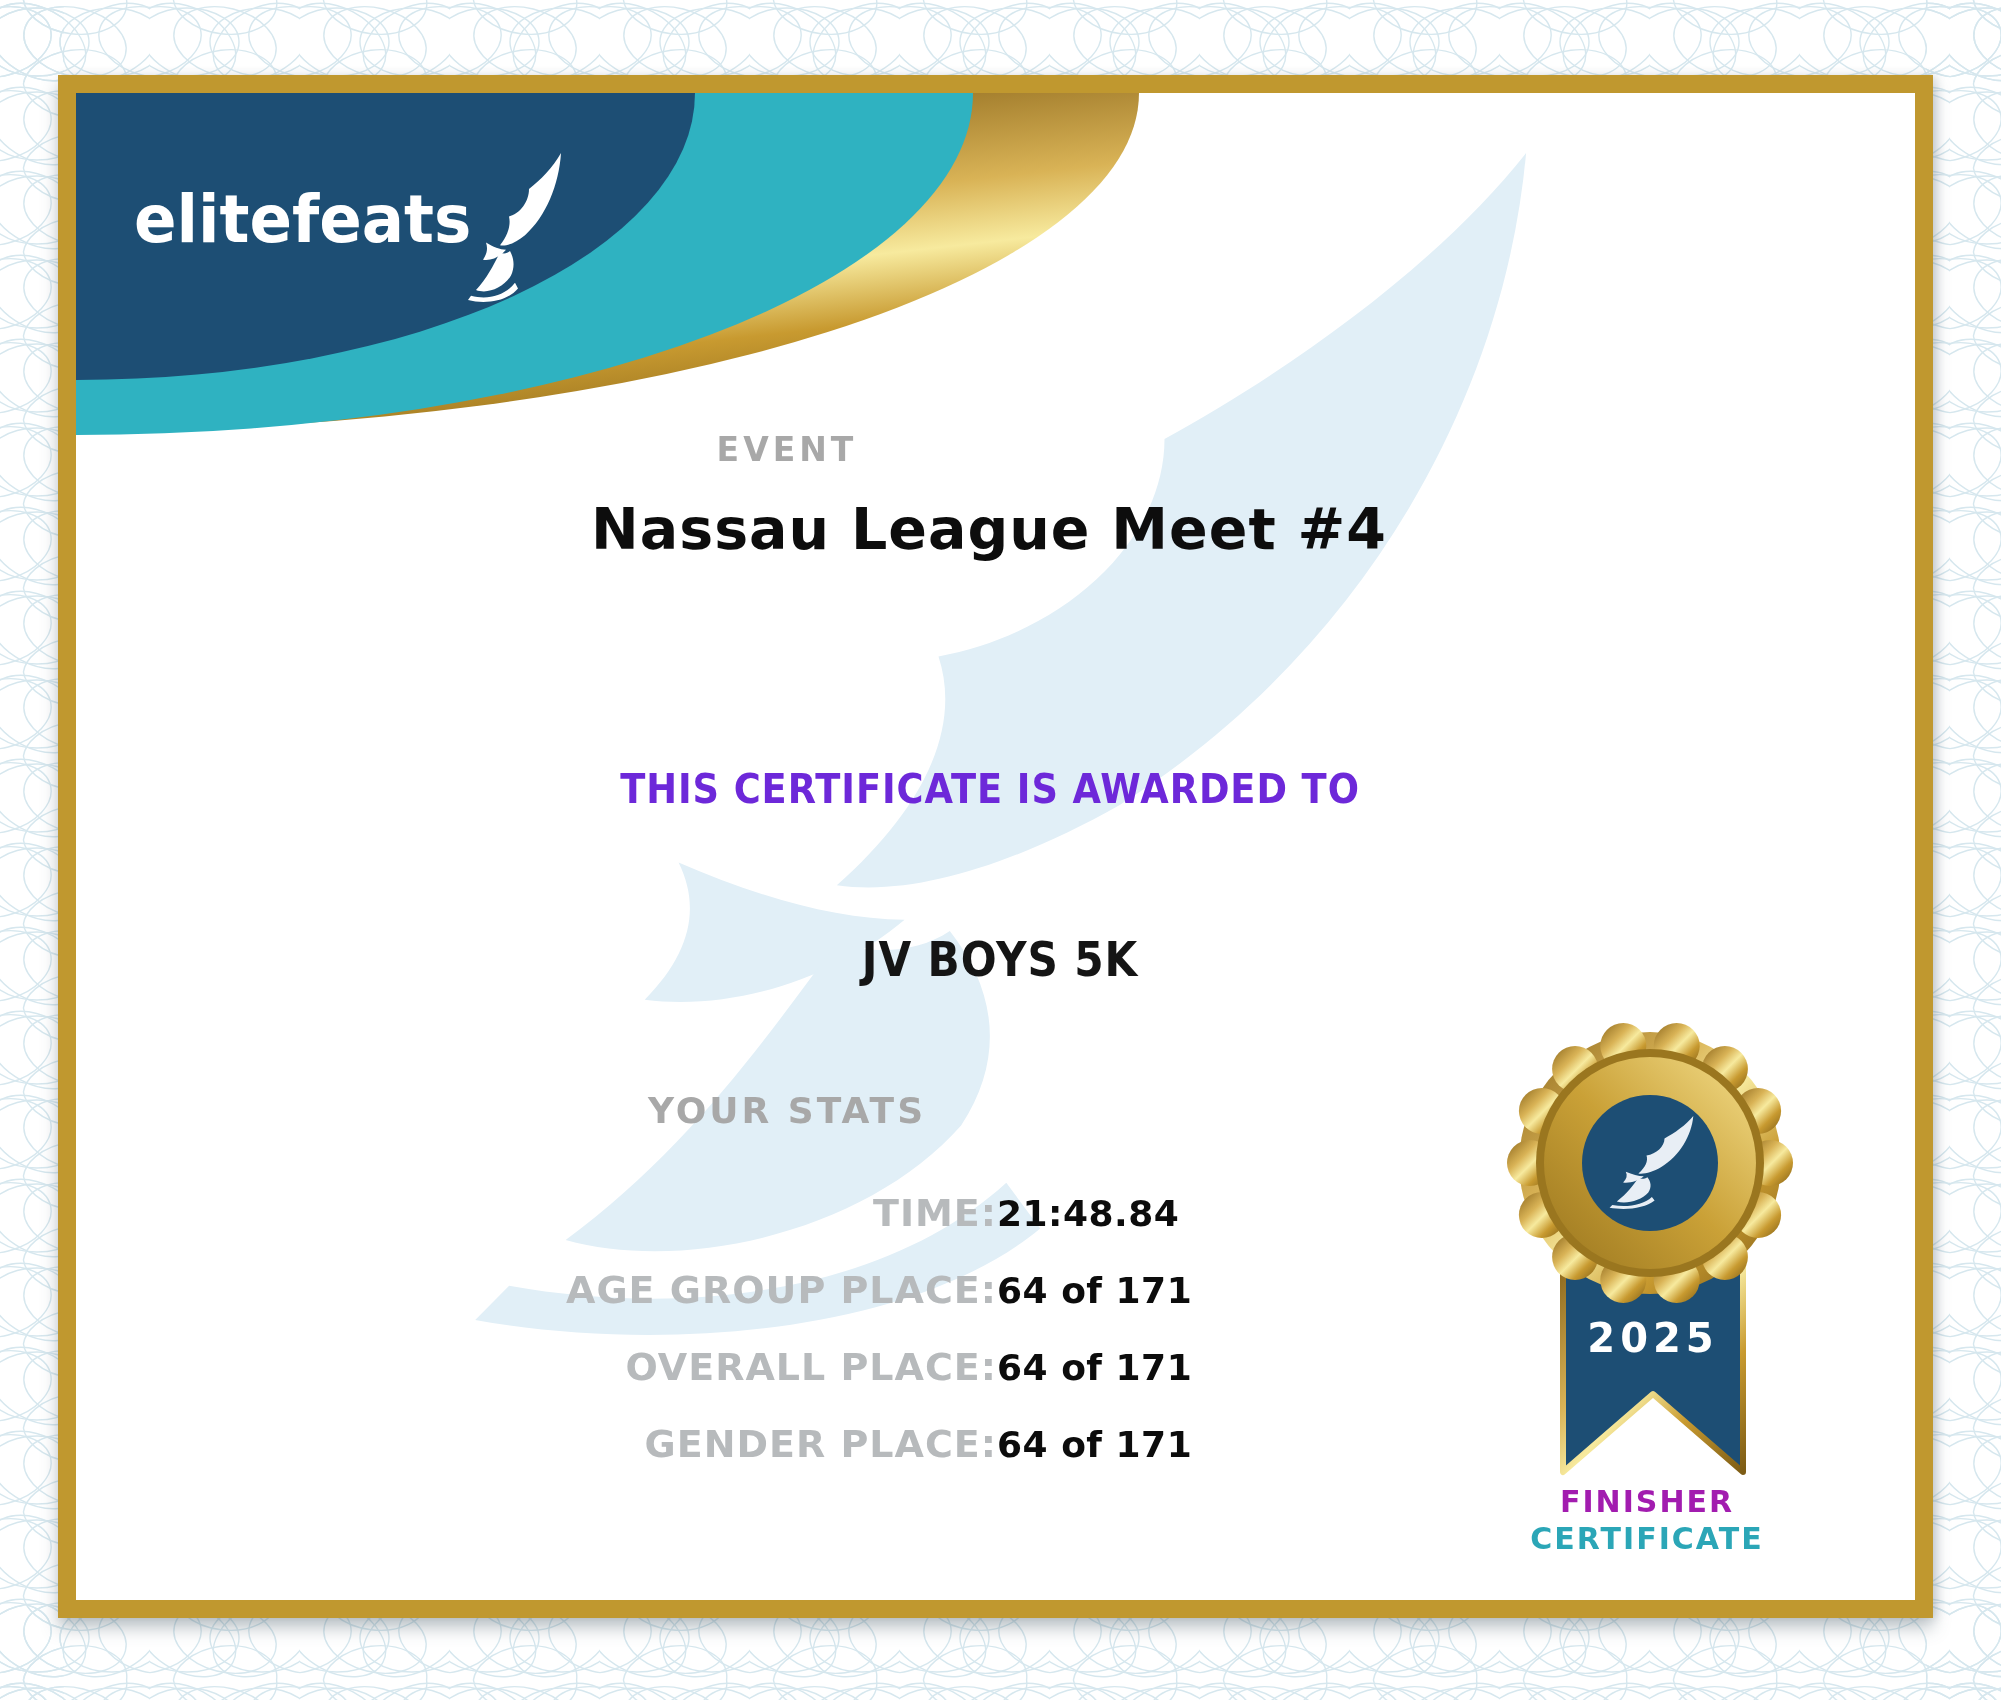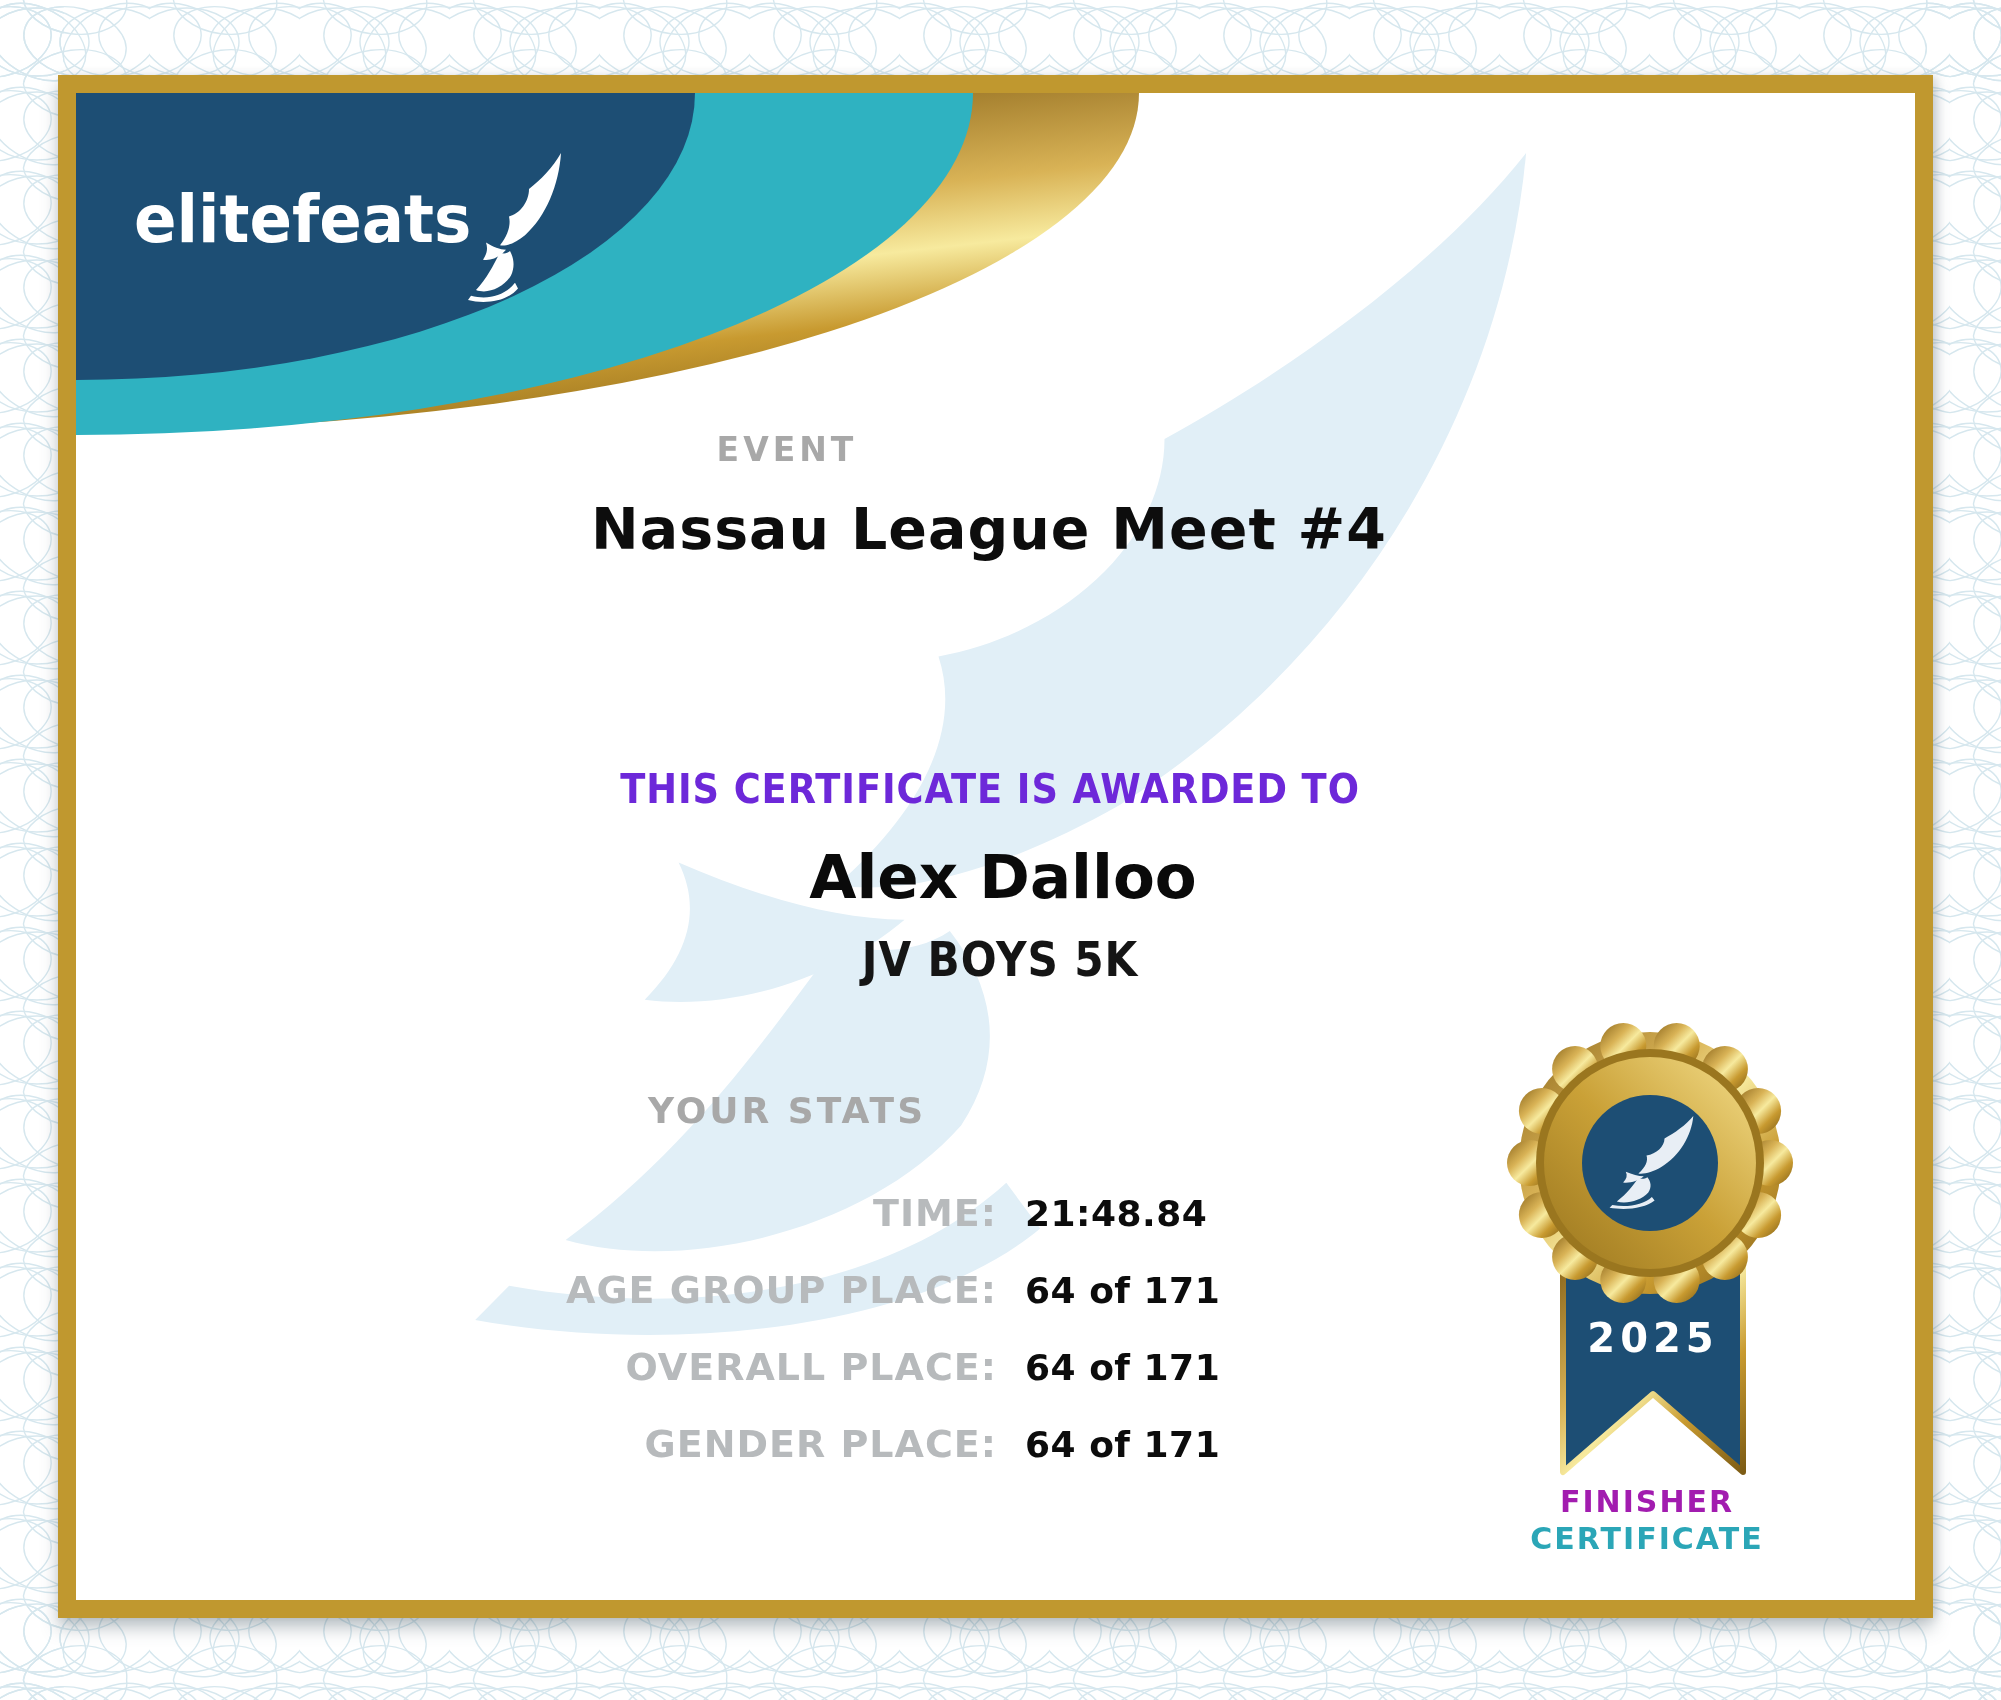--- a/index.html
+++ b/index.html
@@ -31,21 +31,21 @@
   .awarded{left:914px;top:673px;font-size:40px;font-weight:bold;color:#6d28d9;letter-spacing:1px;}
   .awarded .sq{display:inline-block;transform:scaleX(.92);transform-origin:center;}
   .recipient{left:927px;top:748px;font-size:61px;font-weight:800;color:#0a0a0a;}
   .division{left:924px;top:838px;font-size:48px;font-weight:600;color:#151515;}
   .division .sq{display:inline-block;transform:scaleX(.88);transform-origin:center;letter-spacing:1px;}
   .stats-label{left:711px;top:981px;font-size:36px;font-weight:bold;letter-spacing:3px;color:#a8a8a8;margin-top:16px;}
   .stat-row{position:absolute;z-index:4;display:flex;align-items:baseline;left:385px;width:900px;}
   .stat-row .lbl{
     width:536px;text-align:right;font-size:38px;font-weight:bold;color:#b7babc;letter-spacing:1px;
   }
-  .stat-row .val{margin-left:28px;font-size:36px;font-weight:bold;color:#0c0c0c;letter-spacing:.5px;}
+  .stat-row .val{margin-left:0;font-size:36px;font-weight:bold;color:#0c0c0c;letter-spacing:.5px;}
   .r0{top:1098px;} .r1{top:1175px;} .r2{top:1252px;} .r3{top:1329px;}
   .badge{position:absolute;left:1424px;top:927px;width:300px;height:470px;z-index:4;}
   .finisher{left:1571px;top:1391px;font-size:30px;font-weight:bold;letter-spacing:2px;color:#a21caf;}
   .finisher2{left:1571px;top:1428px;font-size:30px;font-weight:bold;letter-spacing:2px;color:#2ba6b7;}
 </style>
 </head>
 <body>
 
 <svg class="guilloche" xmlns="http://www.w3.org/2000/svg">
   <defs>
@@ -104,21 +104,20 @@
           <path d="M42,67 C36,72 27,75 19,74 C23,70 24,66 22,62 C29,65 36,67 42,67 Z"></path>
           <path d="M36,69 C30,77 23,87 12,95 C23,98 39,94 47,85 C51,79 50,73 46,68 C43,70 39,70 36,69 Z"></path>
           <path d="M7,99 C24,102 41,99 51,90 L54,94 C43,103 21,105 4,102 Z"></path>
         </g>
       </svg>
     </div>
 
     <div class="txt center event-label">EVENT</div>
     <div class="txt center event-name">Nassau League Meet #4</div>
     <div class="txt center awarded"><span class="sq">THIS CERTIFICATE IS AWARDED TO</span></div>
-    <div class="txt center recipient">Alex Dalloo</div>
     <div class="txt center division"><span class="sq">JV BOYS 5K</span></div>
     <div class="txt center stats-label">YOUR STATS</div>
 
     <div class="stat-row r0">
       <span class="lbl">TIME:</span>
       <span class="val">21:48.84</span>
     </div>
     <div class="stat-row r1">
       <span class="lbl">AGE GROUP PLACE:</span>
       <span class="val">64 of 171</span>

